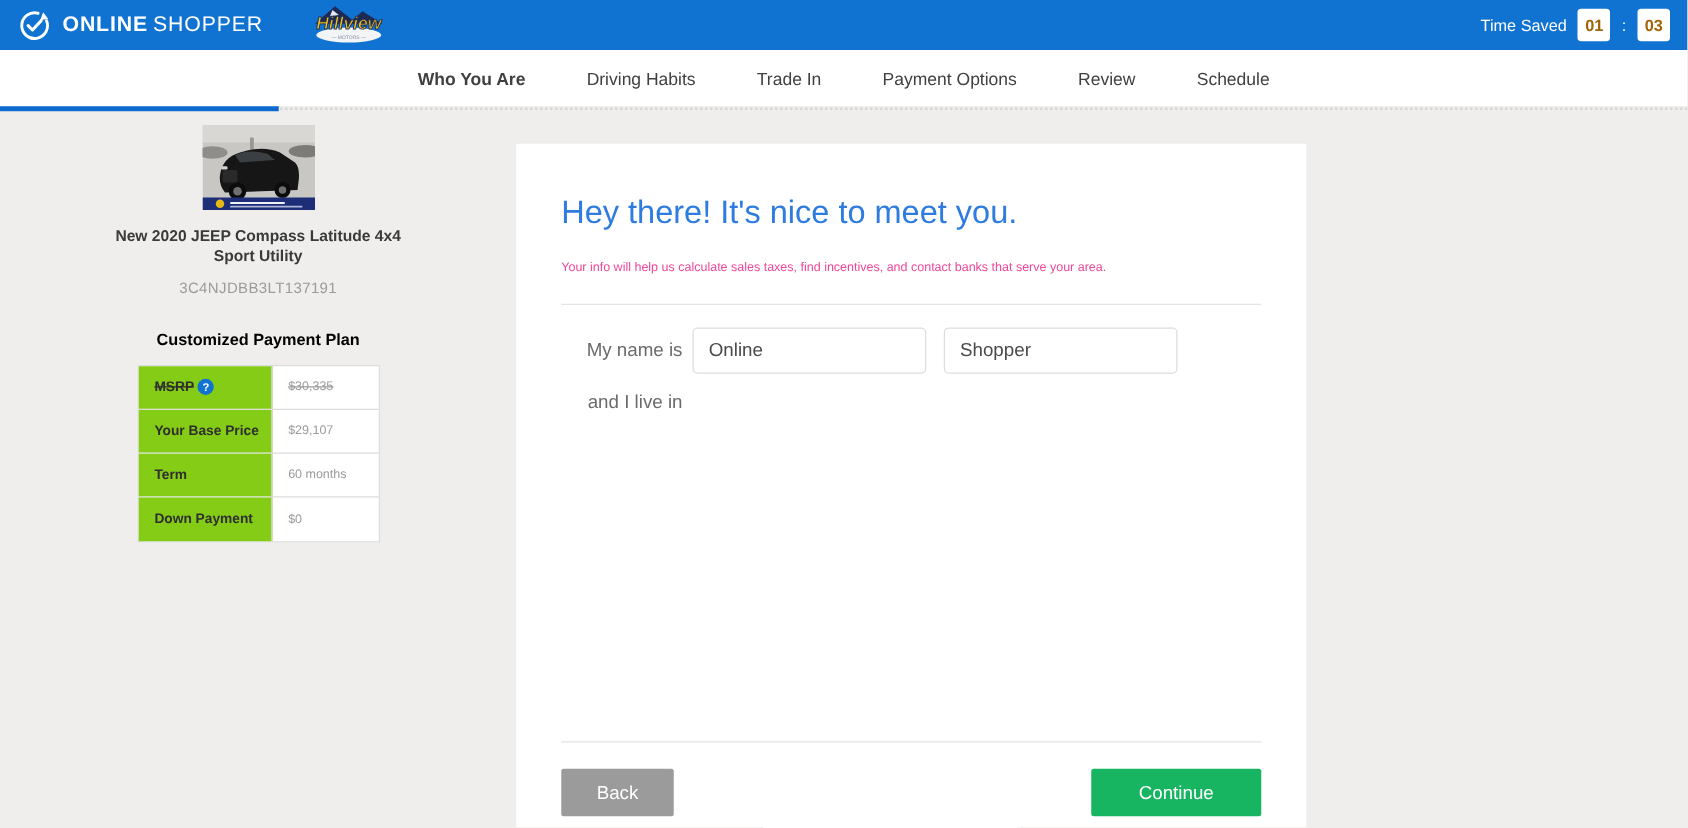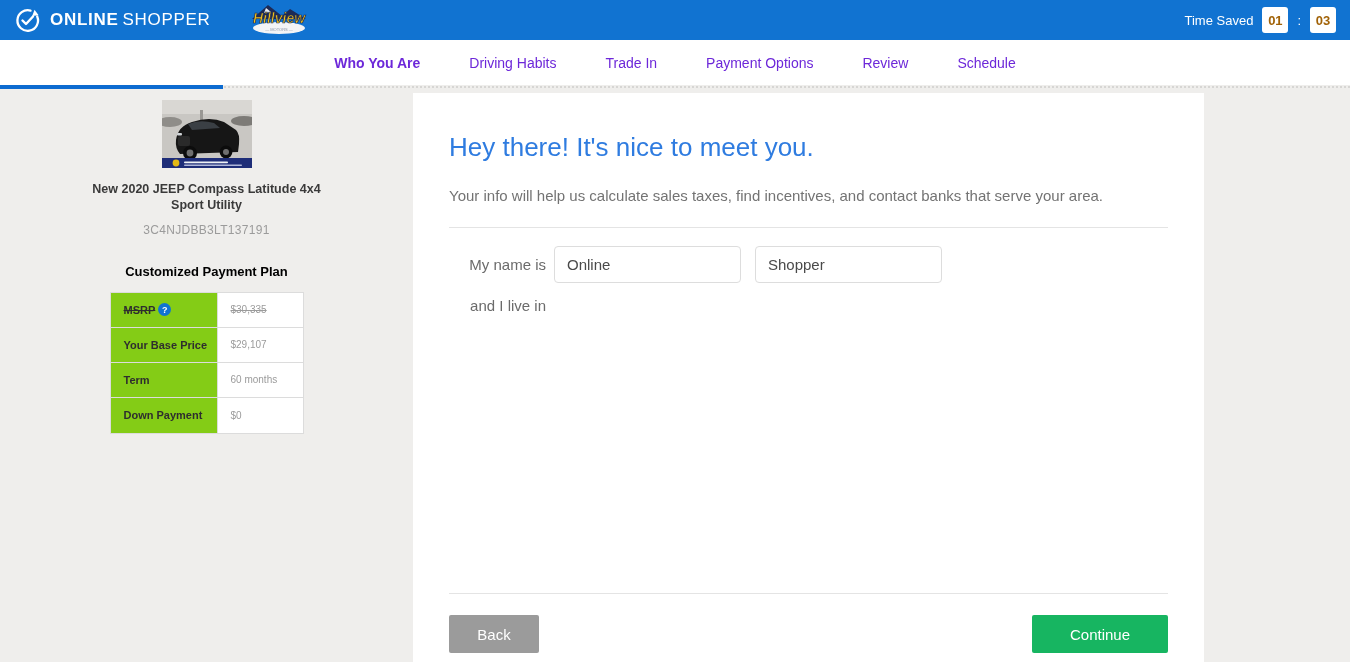--- a/index.html
+++ b/index.html
@@ -29,21 +29,21 @@
   .header-right{margin-left:auto;display:flex;align-items:center;gap:9px;color:#fff;font-size:13px;}
   .time-box{
     width:26px;height:26px;background:#fff;color:#a16207;border-radius:3px;
     display:flex;align-items:center;justify-content:center;font-size:13px;font-weight:bold;
   }
   .time-sep{font-size:13px;}
   
   .nav{
     height:45px;background:#fff;display:flex;align-items:center;justify-content:center;gap:49px;
   }
-  .tab{font-size:14px;color:#6d28d9;cursor:pointer;white-space:nowrap;}
+  .tab{font-size:14px;color:#404040;cursor:pointer;white-space:nowrap;}
   .tab.active{font-weight:700;}
   
   .progress-track{height:5px;position:relative;background:#efeeec;}
   .progress-track::before{
     content:'';position:absolute;top:1px;left:0;right:0;border-top:2px dotted #d7d6d4;
   }
   .progress-fill{position:absolute;top:0;left:0;height:4px;background:var(--progress-blue);}
   
   .content{position:absolute;top:90px;left:0;right:0;bottom:0;background:#efeeec;}
   
@@ -72,25 +72,25 @@
   }
   .plan-row.strike .label-text,
   .plan-row.strike .plan-value span{text-decoration:line-through;}
   .help-icon{
     width:13px;height:13px;border-radius:50%;background:#1173d1;color:#fff;
     font-size:9px;font-weight:bold;display:inline-flex;align-items:center;justify-content:center;
     margin-left:3px;flex:none;
   }
   
   .card{
-    position:absolute;left:413px;top:3px;width:791px;bottom:0;background:#fff;
+    position:absolute;left:413px;top:25px;width:632px;bottom:0;background:#fff;
     display:flex;flex-direction:column;padding:0 36px;
   }
   .heading{margin-top:39px;font-size:26px;color:var(--heading-blue);font-weight:400;}
-  .subheading{margin-top:24px;font-size:15px;color:#737373;}
+  .subheading{margin-top:24px;font-size:10px;color:#ec4899;}
   .divider{border-top:1px solid #e4e4e4;margin-top:23px;}
   .form{margin-top:18px;}
   .form-row{display:flex;align-items:center;margin-bottom:14px;}
   .form-label{width:97px;text-align:right;margin-right:8px;font-size:15px;color:#6b6b6b;white-space:nowrap;}
   .text-input{
     width:187px;height:37px;border:1px solid #ddd;border-radius:4px;
     padding:0 12px;font-size:15px;color:#4a4a4a;font-family:inherit;outline:none;background:#fff;
   }
   .text-input + .text-input{margin-left:14px;}
   .spacer{flex:1;}

